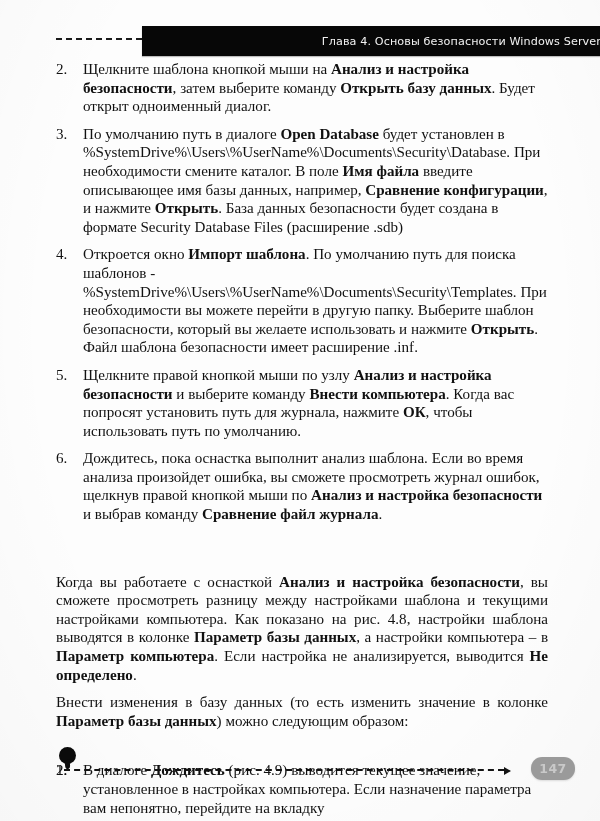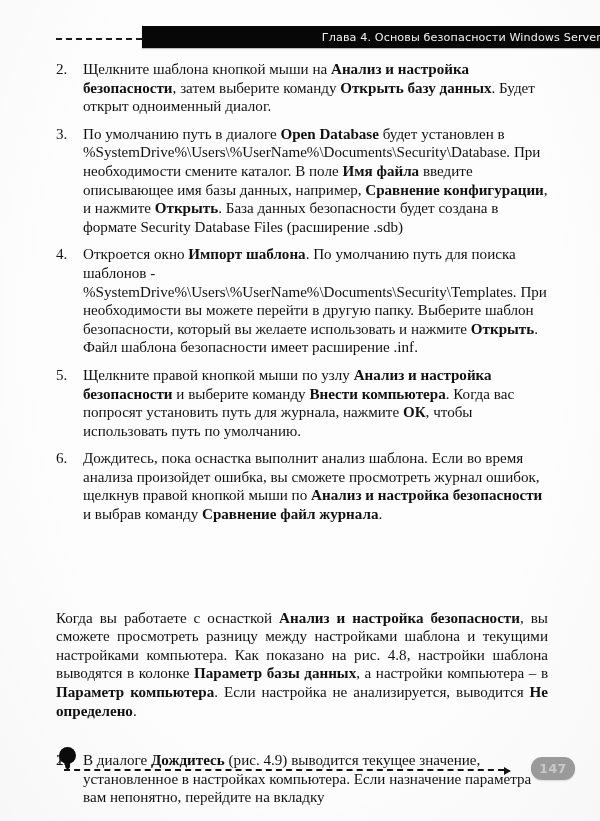--- a/index.html
+++ b/index.html
@@ -42,21 +42,21 @@
     top: 12px;
     width: 86px;
     height: 0;
     border-top: 2px dashed #1a1a1a;
   }
   .head-banner {
     position: absolute;
     left: 142px;
     right: 0px;
     top: 0;
-    height: 22px;
+    height: 30px;
     background: #070707;
     display: flex;
     align-items: center;
     justify-content: flex-end;
     overflow: hidden;
     box-shadow: 0 1px 1px rgba(0,0,0,0.25);
   }
   .head-banner-text {
     color: #f2f2f2;
     font-family: "DejaVu Sans", "Liberation Sans", sans-serif;
@@ -98,21 +98,20 @@
   p.para {
     font-size: 15.1px;
     line-height: 18.6px;
     text-align: justify;
     text-justify: inter-word;
     hyphens: manual;
     margin: 0;
   }
   p.para {
     margin-bottom: 9px;
-    margin-top: 36px;
   }
   b {
     font-weight: bold;
   }
   .gap-block {
     height: 40px;
   }
   .gap-small {
     height: 13px;
   }
@@ -205,20 +204,21 @@
       <li><span class="num">3.</span><span class="body"><span>По умолчанию путь в диалоге </span><b>Open Database</b><span> будет установлен в %SystemDrive%\Users\%UserName%\Documents\Security\Database.  При необходимости смените каталог. В поле </span><b>Имя файла</b><span> введите описывающее имя базы данных, например, </span><b>Сравнение конфигурации</b><span>, и нажмите </span><b>Открыть</b><span>. База данных безопасности будет создана в формате Security Database Files (расширение .sdb)</span></span></li>
       <li><span class="num">4.</span><span class="body"><span>Откроется окно </span><b>Импорт шаблона</b><span>. По умолчанию путь для поиска шаблонов  -  %SystemDrive%\Users\%UserName%\Documents\Security\Templates. При необходимости вы можете перейти в другую папку. Выберите шаблон безопасности, который вы желаете использовать и нажмите </span><b>Открыть</b><span>. Файл шаблона безопасности имеет расширение .inf.</span></span></li>
       <li><span class="num">5.</span><span class="body"><span>Щелкните правой кнопкой мыши по узлу </span><b>Анализ и настройка безопасности</b><span> и выберите команду </span><b>Внести компьютера</b><span>.  Когда вас попросят установить путь для журнала, нажмите </span><b>ОК</b><span>, чтобы использовать путь по умолчанию.</span></span></li>
       <li><span class="num">6.</span><span class="body"><span>Дождитесь, пока оснастка выполнит анализ шаблона. Если во время анализа произойдет ошибка, вы сможете просмотреть журнал ошибок, щелкнув правой кнопкой мыши по </span><b>Анализ и настройка безопасности</b><span> и выбрав команду </span><b>Сравнение файл журнала</b><span>.</span></span></li>
     </ol>
 
   <div class="gap-block"></div>
 
   <div id="paragraphs">
       <p class="para"><span>Когда вы работаете с оснасткой </span><b>Анализ и настройка безопасности</b><span>, вы сможете просмотреть разницу между настройками шаблона и текущими настройками компьютера. Как показано на рис. 4.8, настройки шаблона выводятся в колонке </span><b>Параметр базы данных</b><span>, а настройки компьютера – в </span><b>Параметр компьютера</b><span>. Если настройка не анализируется, выводится </span><b>Не определено</b><span>.</span></p>
+      <p class="para"><span>Внести изменения в базу данных (то есть изменить значение в колонке </span><b>Параметр базы данных</b><span>) можно следующим образом:</span></p>
     </div>
 
   <div class="gap-small"></div>
 
   <ol class="olist" id="list-two">
       <li><span class="num">1.</span></li>
       <li><span class="num">2.</span><span class="body"><span>В диалоге </span><b>Дождитесь</b><span> (рис. 4.9) выводится текущее значение, установленное в настройках компьютера. Если назначение параметра вам непонятно, перейдите на вкладку </span></span></li>
     </ol>
 
 </div>

